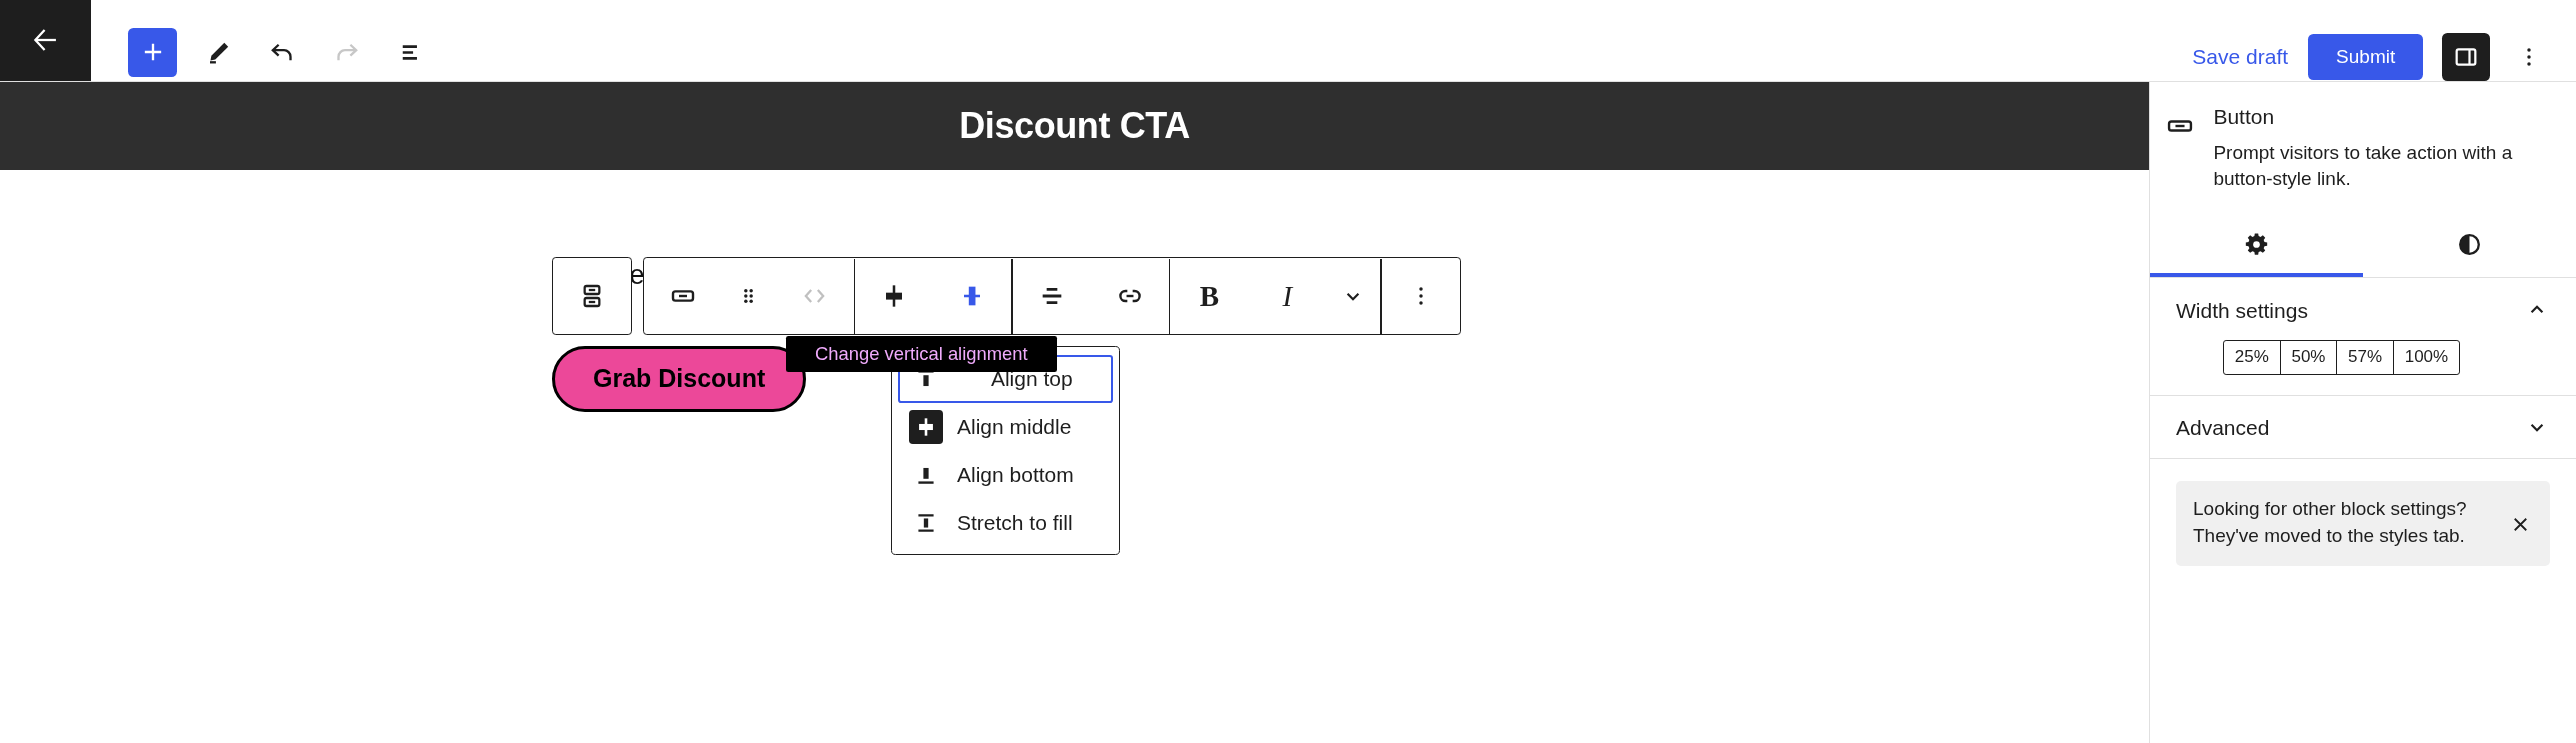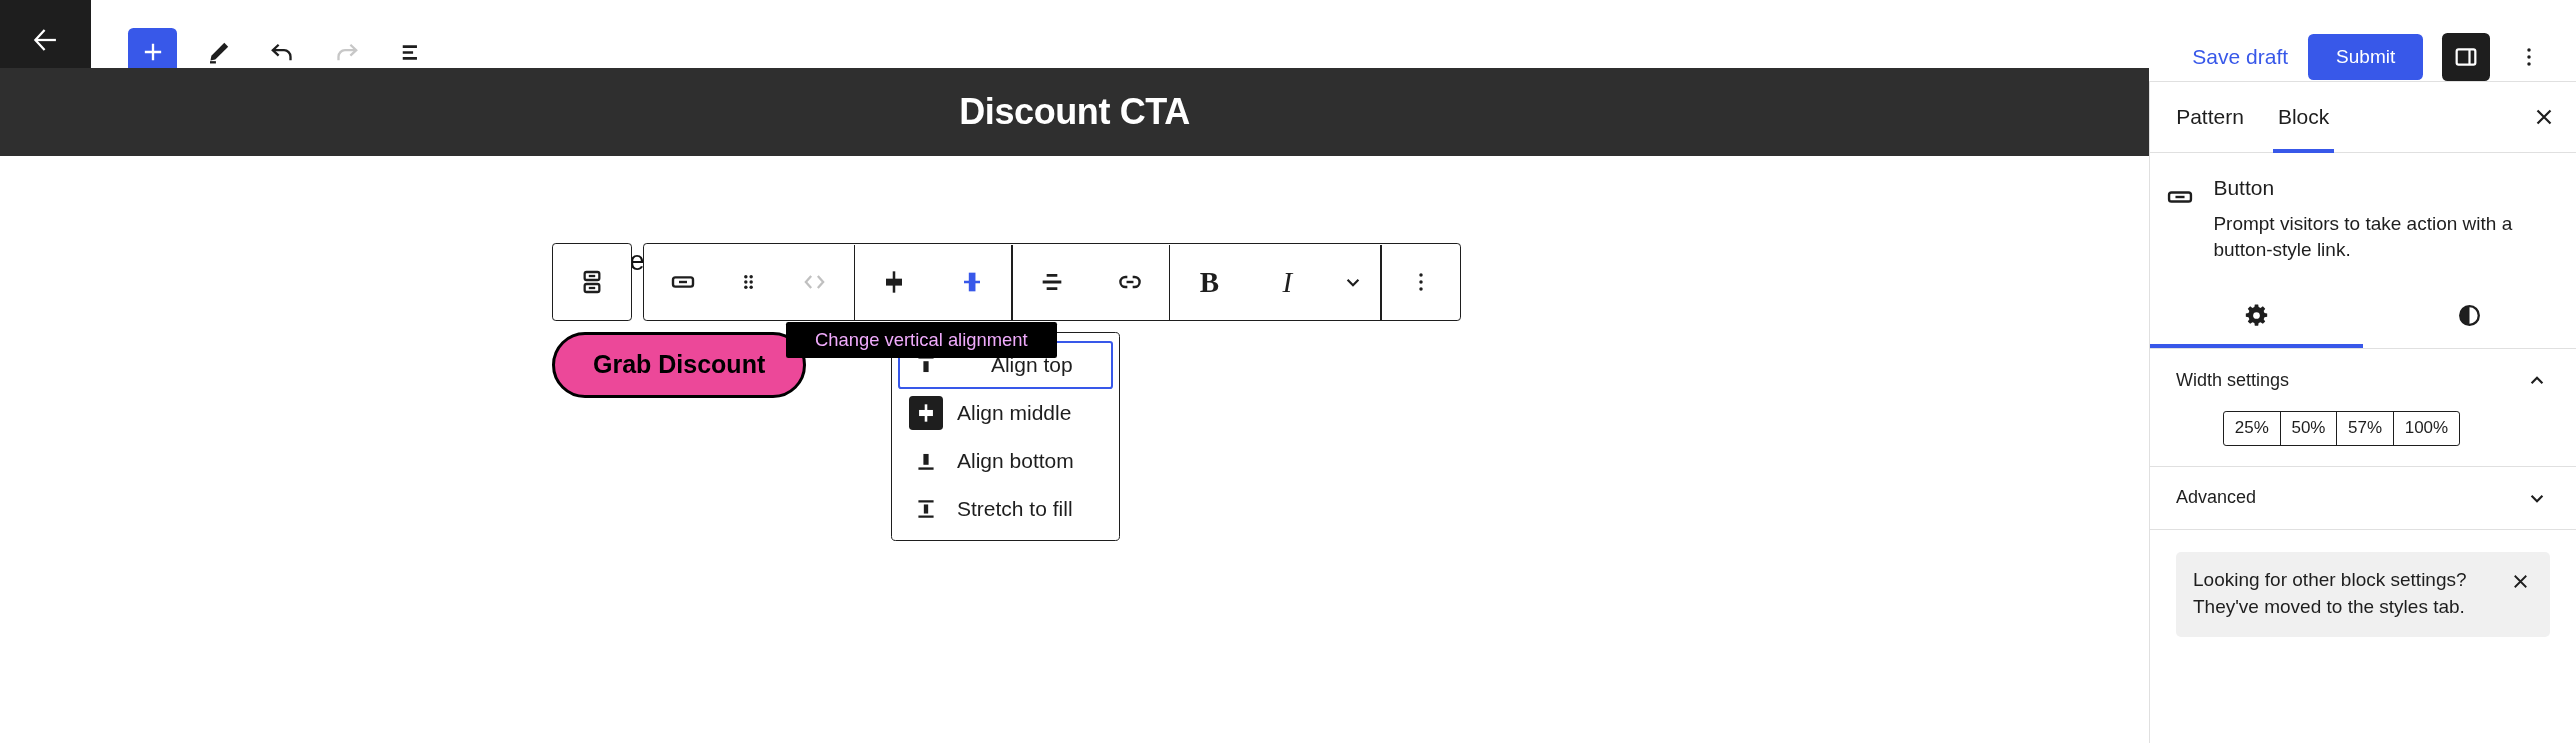--- a/index.html
+++ b/index.html
@@ -37,21 +37,21 @@
     border-radius:5.4px; padding:12.3px 28px; white-space:nowrap; margin-right:18.4px;
   }
   .sidebar-toggle {
     width:48px; height:48px; background:#1e1e1e; border-radius:5.4px;
     display:flex; align-items:center; justify-content:center; margin-right:15.4px;
   }
   .kebab-btn { width:48px; height:48px; display:flex; align-items:center; justify-content:center; }
 
   
   .canvas {
-    position:absolute; left:0; top:68px; width:2149px; height:662px;
+    position:absolute; left:0; top:82px; width:2149px; height:662px;
     background:#ffffff; overflow:hidden;
   }
   .dark-band {
     position:absolute; left:0; top:0; width:2149px; height:88px;
     background:#2f2f2f; display:flex; align-items:center; justify-content:center;
   }
   .post-title {
     color:#ffffff; font-size:36px; font-weight:bold; letter-spacing:-0.4px;
   }
   .cta-text {
@@ -146,36 +146,36 @@
   }
   .sb-subtab.active::after {
     content:""; position:absolute; left:0; right:0; bottom:0;
     height:3.8px; background:#3858e9;
   }
 
   .sb-panel {
     padding:18.4px 26px 20px 26px; border-bottom:1.5px solid #e0e0e0;
   }
   .sb-panel-hd {
-    display:flex; align-items:center; justify-content:space-between;
-    font-size:18px; color:#1e1e1e;
+    display:flex; align-items:flex-end; justify-content:space-between;
+    font-size:21px; color:#1e1e1e;
   }
   .seg-group {
     display:flex; margin-top:17.7px; border:1.5px solid #1e1e1e; border-radius:3.1px;
     width:fit-content; overflow:hidden;margin-left:47px;
   }
   .seg {
     font-size:17px; color:#1e1e1e; padding:6.1px 10.8px;
     border-right:1.5px solid #1e1e1e; min-width:52px; text-align:center;
   }
   .seg:last-child { border-right:none; }
 
   .notice {
     margin:21.5px 26px 0 26px; background:#f0f0f0; border-radius:5px;
-    padding:15.4px 14px 17px 17px; display:flex; gap:8px;
+    padding:15.4px 14px 17px 17px; display:flex; gap:8px;align-items:center;
   }
   .notice-txt { font-size:19px; color:#1e1e1e; line-height:1.4; flex:1; }
   .notice-x { width:31px; flex:0 0 auto; display:flex; justify-content:center; padding-top:3.1px; }
 </style>
 </head>
 <body>
 
 <div id="app">
 
   <div class="header">
@@ -379,29 +379,20 @@
             <rect x="10" y="7.8" width="4" height="8.4" fill="#1e1e1e"></rect>
           </svg>
         </span>
         <span>Stretch to fill</span>
       </div>
     </div>
   </div>
 
   <div class="sidebar">
 
-    <div class="sb-tabs">
-      <div class="sb-tab">Pattern</div>
-      <div class="sb-tab active">Block</div>
-      <div class="sb-close">
-        <svg width="26" height="26" viewBox="0 0 24 24">
-          <path d="M6 6l12 12M18 6L6 18" stroke="#1e1e1e" stroke-width="2" fill="none"></path>
-        </svg>
-      </div>
-    </div>
 
     <div class="sb-card">
       <div class="sb-card-ico">
         <svg width="32" height="32" viewBox="0 0 24 24">
           <rect x="3.8" y="8.6" width="16.4" height="6.8" rx="1.8" fill="none" stroke="#1e1e1e" stroke-width="1.8"></rect>
           <path d="M8.6 12h6.8" stroke="#1e1e1e" stroke-width="1.8"></path>
         </svg>
       </div>
       <div style="flex:1;">
         <div class="sb-card-title">Button</div>

